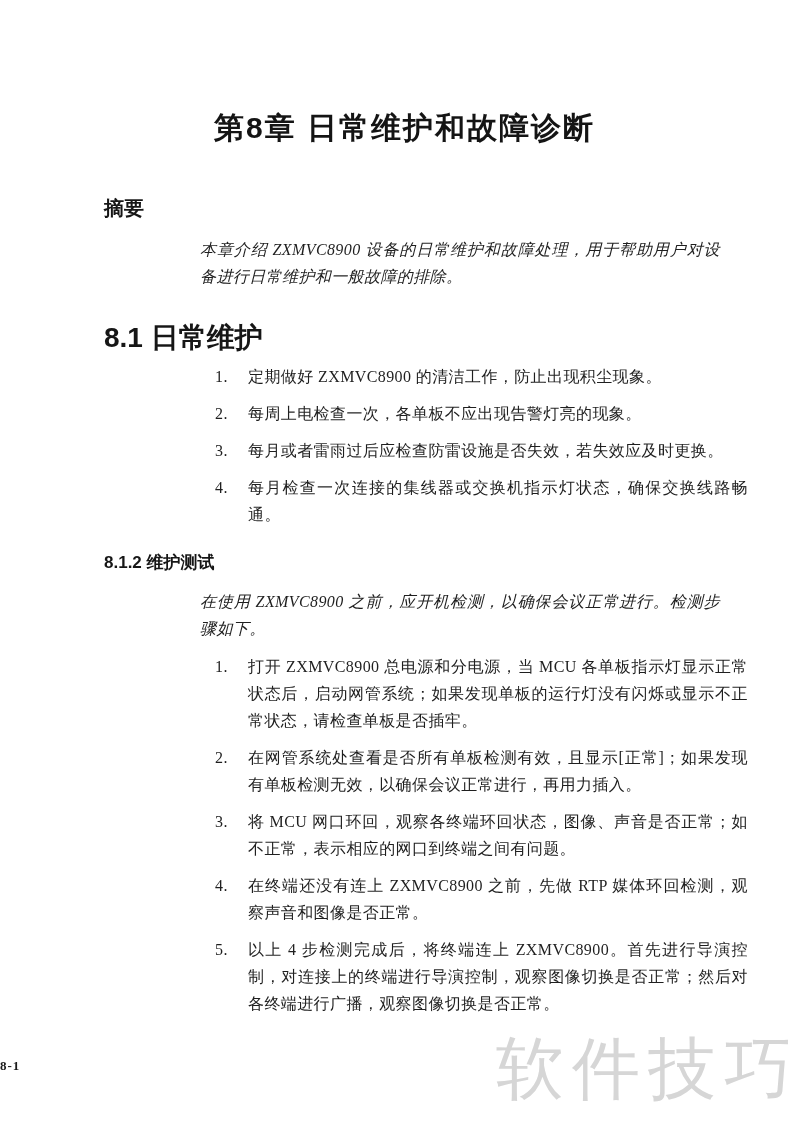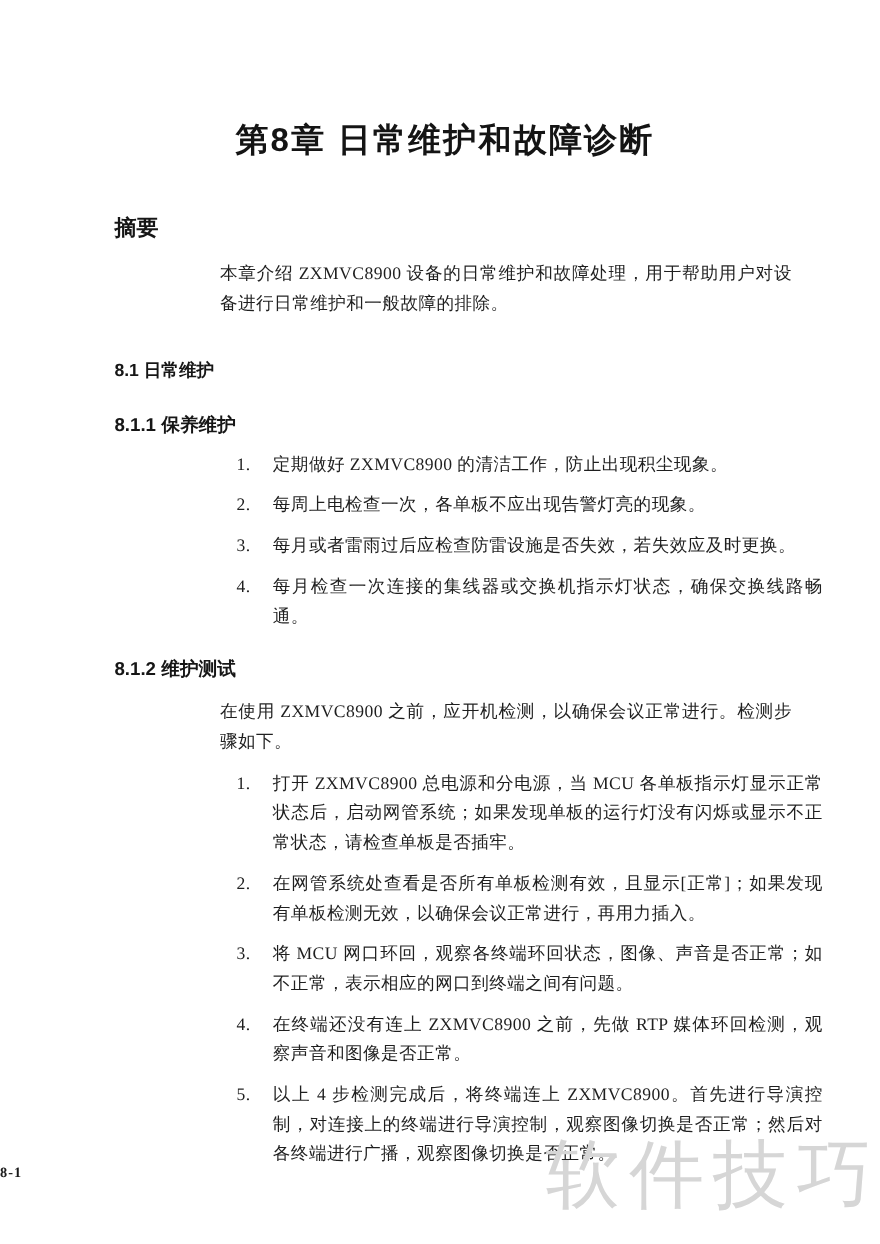--- a/index.html
+++ b/index.html
@@ -34,31 +34,32 @@
     color: #161616;
     margin: 0 0 0 104px;
   }
   .abstract-h {
     margin-top: 48px;
     font-size: 20px;
     line-height: 24px;
   }
   .section-h {
     margin-top: 34px;
-    font-size: 16px;
+    font-size: 28px;
     line-height: 28px;
   }
   .subsection-h {
     margin-top: 24px;
     font-size: 17px;
     line-height: 22px;
   }
   .indent {
     margin-left: 200px;
     margin-right: 80px;
+    font-style: italic;
   }
   .para {
     margin-top: 16px;
     margin-bottom: 0;
     font-size: 16px;
     line-height: 27px;
     letter-spacing: 0.4px;
     text-align: justify;
   }
   .intro-para {
@@ -114,21 +115,20 @@
 <div class="page">
 
   <h1 class="chapter-title">第8章 日常维护和故障诊断</h1>
 
   <h2 class="heading abstract-h">摘要</h2>
 
   <p class="para indent">本章介绍 ZXMVC8900 设备的日常维护和故障处理，用于帮助用户对设备进行日常维护和一般故障的排除。</p>
 
   <h2 class="heading section-h">8.1 日常维护</h2>
 
-  <h3 class="heading subsection-h">8.1.1 保养维护</h3>
 
   <ol class="steps">
     <li class="step">
       <span class="step-num">1.</span>
       <span class="step-text">定期做好 ZXMVC8900 的清洁工作，防止出现积尘现象。</span>
     </li>
     <li class="step">
       <span class="step-num">2.</span>
       <span class="step-text">每周上电检查一次，各单板不应出现告警灯亮的现象。</span>
     </li>

